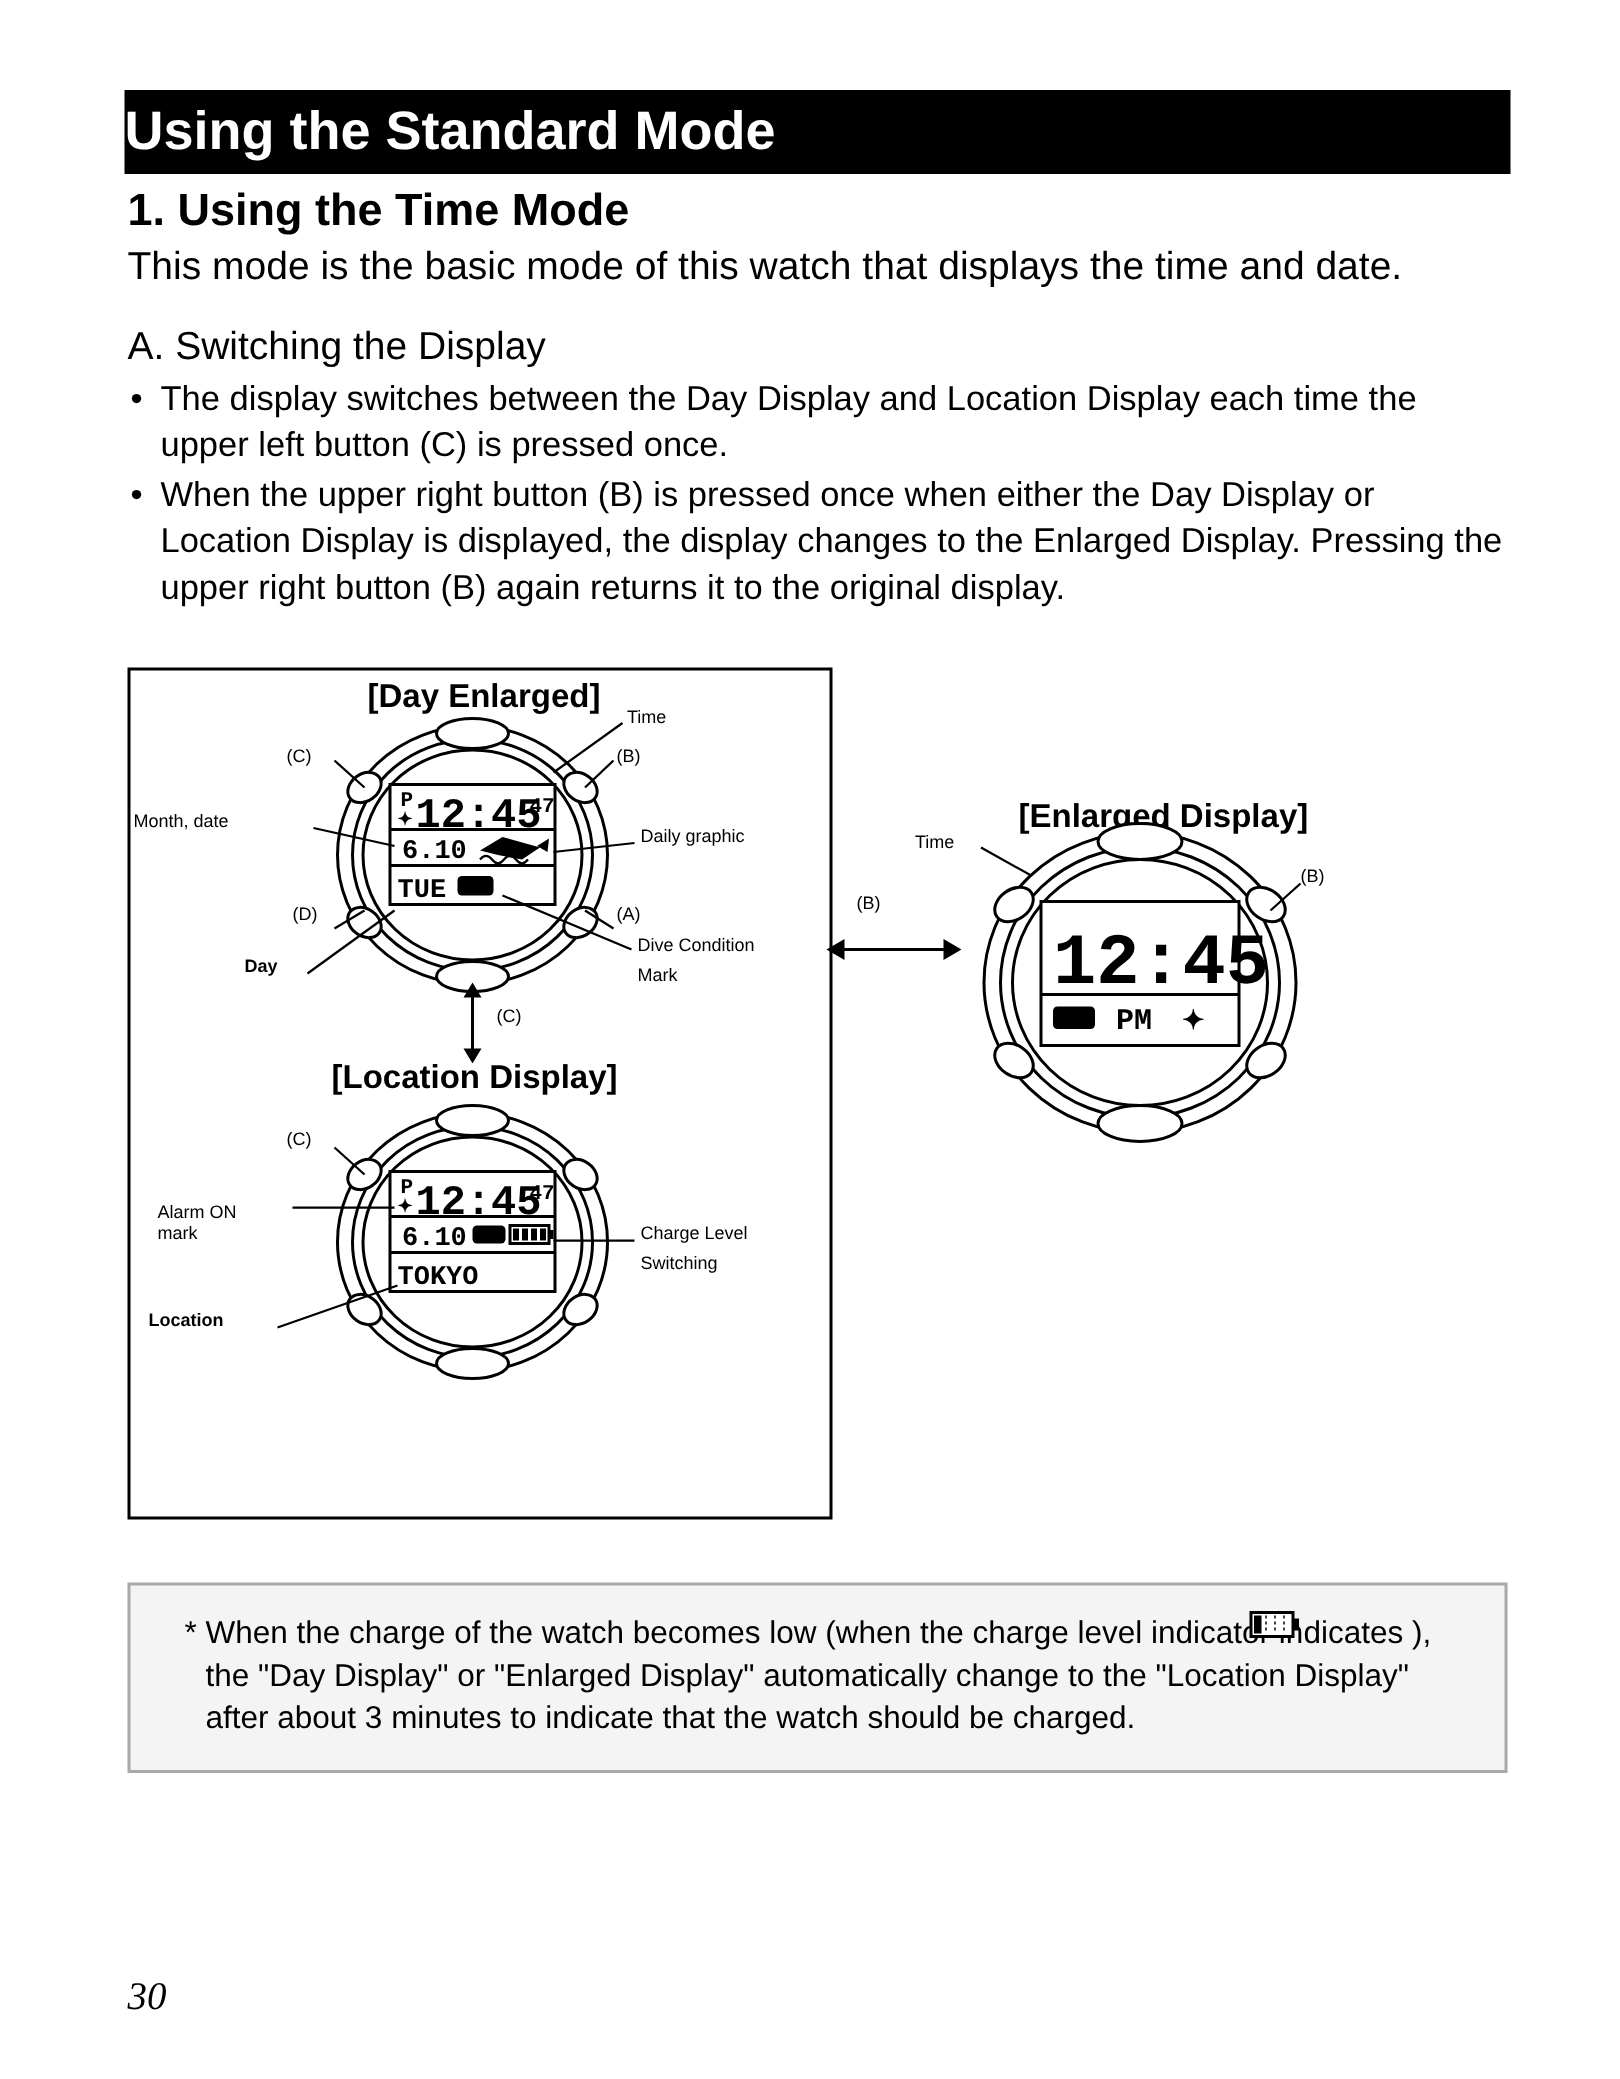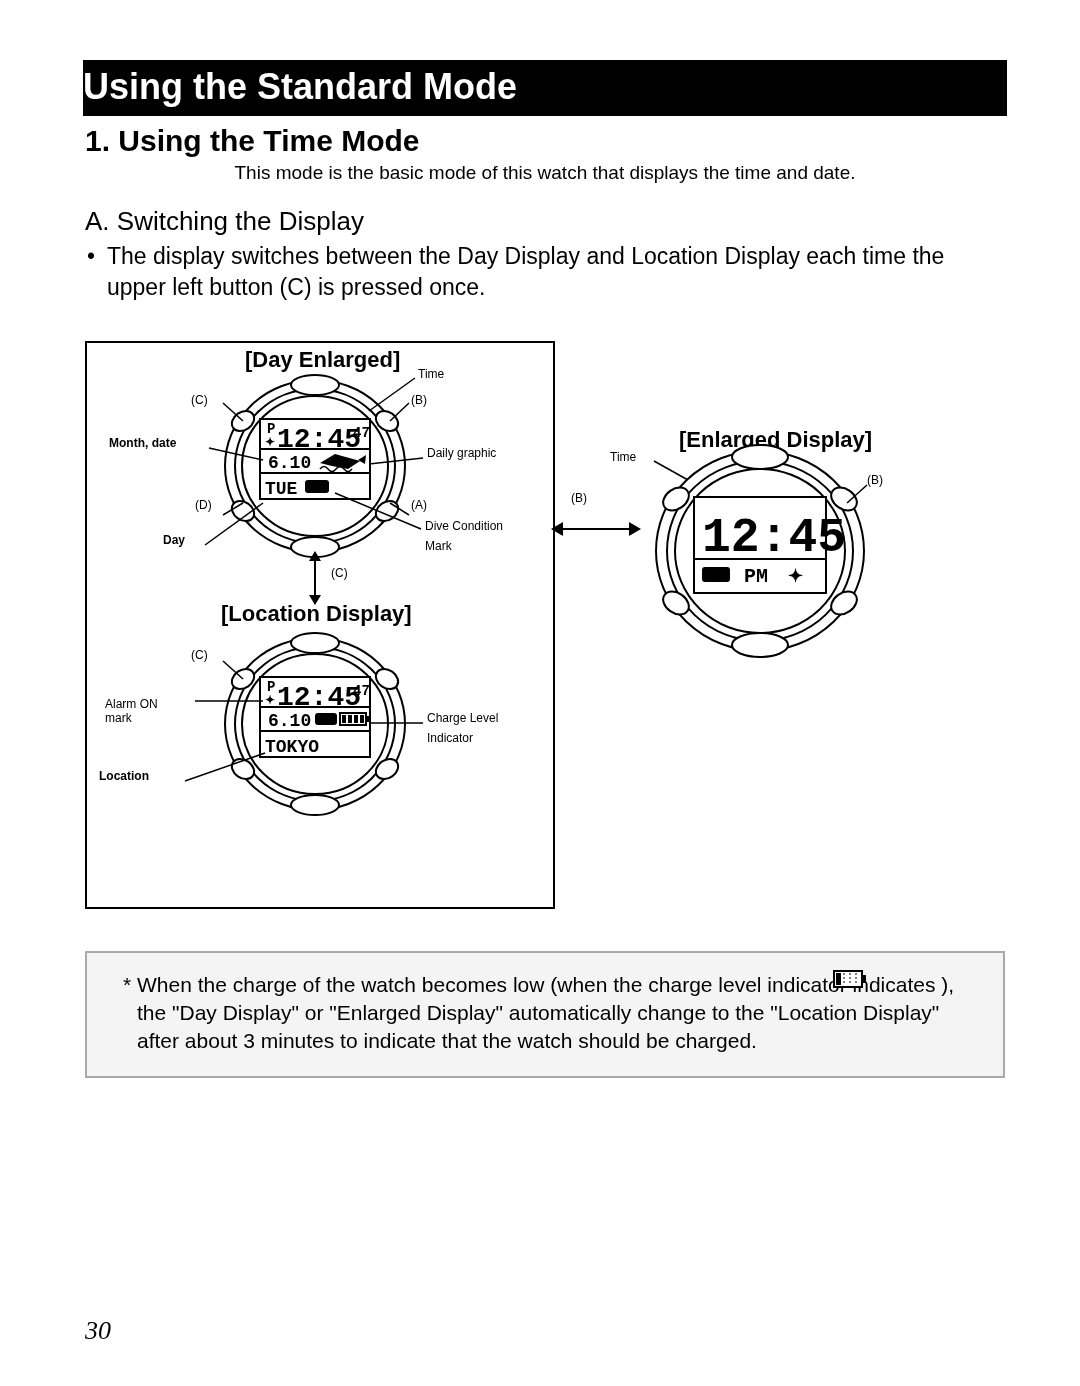--- a/index.html
+++ b/index.html
@@ -25,24 +25,23 @@
     margin-left: -2px;
     margin-right: -2px;
     font-family: Arial, Helvetica, sans-serif;
   }
   .section-heading {
     font-weight: 700;
     font-size: 30px;
     margin-top: 8px;
   }
   .body-text {
-    font-size: 19px;
+    font-size: 26px;
     line-height: 1.35;
     margin-top: 2px;
-    text-align: center;
   }
   .sub-heading {
     font-weight: 400;
     font-size: 26px;
     margin-top: 20px;
   }
   ul.bullets {
     list-style: none;
     padding: 0;
     margin: 4px 0 0 0;
@@ -125,20 +124,21 @@
 
   <div class="title-bar">Using the Standard Mode</div>
 
   <div class="section-heading">1. Using the Time Mode</div>
   <div class="body-text">This mode is the basic mode of this watch that displays the time and date.</div>
 
   <div class="sub-heading">A. Switching the Display</div>
 
   <ul class="bullets">
     <li>The display switches between the Day Display and Location Display each time the upper left button (C) is pressed once.</li>
+    <li>When the upper right button (B) is pressed once when either the Day Display or Location Display is displayed, the display changes to the Enlarged Display.  Pressing the upper right button (B) again returns it to the original display.</li>
   </ul>
 
   <div class="diagram-area">
     <div class="diagram-box"></div>
 
     <div class="caption" style="left:160px; top:6px;">[Day Enlarged]</div>
 
     <div class="watch" style="left:135px; top:30px;">
       <svg class="watch-svg" width="190" height="190" viewBox="0 0 190 190">
 
@@ -184,21 +184,21 @@
 
     <div class="label" style="left:106px; top:52px;">(C)</div>
     <svg style="position:absolute; left:136px; top:60px;" width="30" height="30">
         <line x1="2" y1="2" x2="22" y2="20" stroke="#000" stroke-width="1.5"></line>
       </svg>
     <div class="label" style="left:326px; top:52px;">(B)</div>
     <svg style="position:absolute; left:300px; top:60px;" width="30" height="30">
         <line x1="24" y1="2" x2="5" y2="20" stroke="#000" stroke-width="1.5"></line>
       </svg>
 
-    <div class="label" style="left:24px; top:95px;font-weight:bold;">Month, date</div>
+    <div class="label" style="left:4px; top:95px;">Month, date</div>
     <svg style="position:absolute; left:122px; top:105px;" width="60" height="20">
         <line x1="2" y1="2" x2="56" y2="14" stroke="#000" stroke-width="1.5"></line>
       </svg>
 
     <div class="label" style="left:342px; top:105px;">Daily graphic</div>
     <svg style="position:absolute; left:282px; top:113px;" width="60" height="14">
         <line x1="56" y1="4" x2="2" y2="10" stroke="#000" stroke-width="1.5"></line>
       </svg>
 
     <div class="label" style="left:110px; top:157px;">(D)</div>
@@ -267,21 +267,21 @@
         <line x1="2" y1="2" x2="22" y2="20" stroke="#000" stroke-width="1.5"></line>
       </svg>
 
     <div class="label" style="left:20px; top:356px;text-align:right;">Alarm ON</div>
     <div class="label" style="left:20px; top:370px;">mark</div>
     <svg style="position:absolute; left:108px; top:350px;" width="75" height="20">
         <line x1="2" y1="10" x2="70" y2="10" stroke="#000" stroke-width="1.5"></line>
       </svg>
 
     <div class="label" style="left:342px; top:370px;">Charge Level</div>
-    <div class="label" style="left:342px; top:390px;">Indicator</div>
+    <div class="label" style="left:342px; top:390px;">Switching</div>
     <svg style="position:absolute; left:282px; top:378px;" width="60" height="10">
         <line x1="2" y1="4" x2="56" y2="4" stroke="#000" stroke-width="1.5"></line>
       </svg>
 
     <div class="label" style="left:14px; top:428px; font-weight:700;">Location</div>
     <svg style="position:absolute; left:98px; top:410px;" width="90" height="35">
         <line x1="2" y1="30" x2="82" y2="2" stroke="#000" stroke-width="1.5"></line>
       </svg>
 
     <svg class="bi-arrow" style="left:466px; top:176px;" width="90" height="24">

